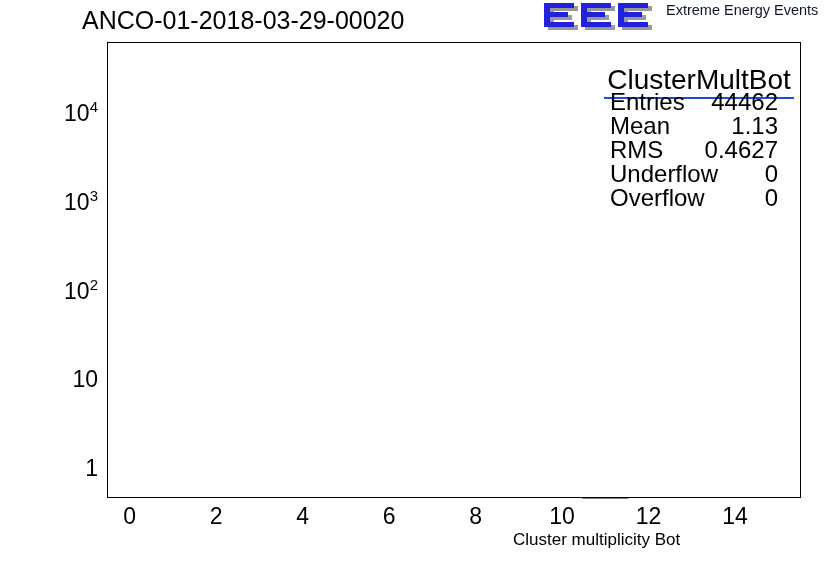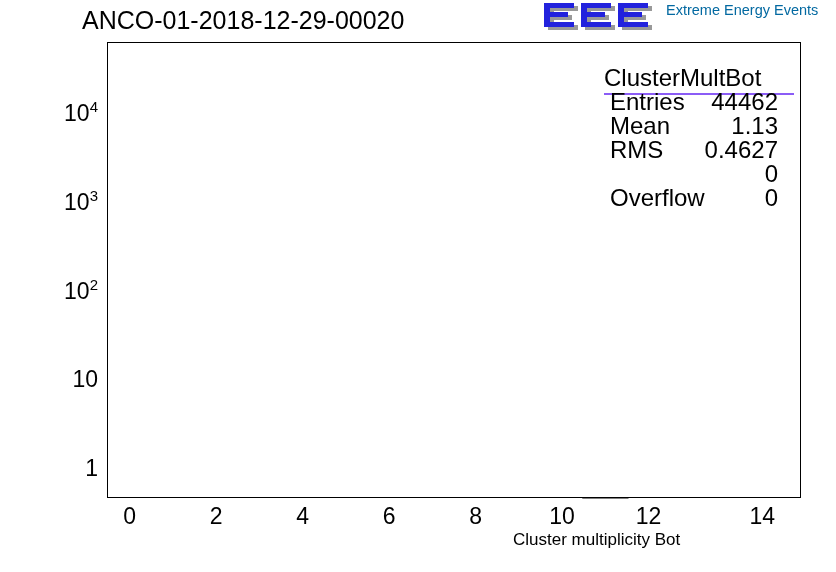--- a/index.html
+++ b/index.html
@@ -42,21 +42,21 @@
     position: absolute;
     left: 0px;
     top: 0px;
     width: 120px;
     height: 32px;
   }
   .eee-text {
     position: absolute;
     left: 126px;
     top: 0px;
-    color: #0369a1;
+    color: #0f172a;
     font-size: 14.5px;
     line-height: 16px;
     white-space: nowrap;
   }
   
   .frame {
     position: absolute;
     left: 108px;
     top: 43px;
     width: 692px;
@@ -101,22 +101,23 @@
     height: 138px;
     background: #ffffff;
     border: 0;
     font-size: 20px;
     color: #000;
   }
   .stats-title {
     position: absolute;
     left: 0; top: 0;
     width: 190px;
-    font-size: 24px;
-    border-bottom: 2px solid #8b5cf6;
+    text-align: center;
+    font-size: 28px;
+    border-bottom: 2px solid #1d4ed8;
     padding-bottom: 1px;
   }
   .stats-row {
     position: absolute;
     width: 190px;
     height: 24px;
     line-height: 24px;
     font-size: 24px;
   }
   .stats-row .k {
@@ -125,21 +126,21 @@
   }
   .stats-row .v {
     position: absolute;
     right: 16px;
     margin-left: 48px;
   }
 </style>
 </head>
 <body>
 
-<div class="plot-title">ANCO-01-2018-12-29-00020</div>
+<div class="plot-title">ANCO-01-2018-03-29-00020</div>
 
 <div class="eee-logo">
   <svg class="eee-letters" viewBox="0 0 120 32">
     <g fill="#999999">
       <rect x="8" y="4" width="30" height="5"></rect>
       <rect x="8" y="4" width="6" height="24"></rect>
       <rect x="8" y="13" width="24" height="5"></rect>
       <rect x="8" y="23" width="30" height="5"></rect>
       <rect x="45" y="4" width="30" height="5"></rect>
       <rect x="45" y="4" width="6" height="24"></rect>
@@ -356,21 +357,21 @@
 <div class="frame" style="border:none;"></div>
 
 <div id="tick-layer">
     <div class="xlab" style="left: 89.625px; top: 503px; width: 80px;">0</div>
     <div class="xlab" style="left: 176.125px; top: 503px; width: 80px;">2</div>
     <div class="xlab" style="left: 262.625px; top: 503px; width: 80px;">4</div>
     <div class="xlab" style="left: 349.125px; top: 503px; width: 80px;">6</div>
     <div class="xlab" style="left: 435.625px; top: 503px; width: 80px;">8</div>
     <div class="xlab" style="left: 522.125px; top: 503px; width: 80px;">10</div>
     <div class="xlab" style="left: 608.625px; top: 503px; width: 80px;">12</div>
-    <div class="xlab" style="left: 695.125px; top: 503px; width: 80px; text-align: right;">14</div>
+    <div class="xlab" style="left: 695.125px; top: 503px; width: 80px;">14</div>
     <div class="ylab" style="left: -2px; width: 100px; top: 455.093px;">1</div>
     <div class="ylab" style="left: -2px; width: 100px; top: 365.708px;">10</div>
     <div class="ylab" style="left: -2px; width: 100px; top: 276.324px;">10<sup>2</sup></div>
     <div class="ylab" style="left: -2px; width: 100px; top: 186.939px;">10<sup>3</sup></div>
     <div class="ylab" style="left: -2px; width: 100px; top: 97.5546px;">10<sup>4</sup></div>
   </div>
 
 <div class="stats-box">
   <div class="stats-title">ClusterMultBot</div>
   <div id="stats-rows">
@@ -380,20 +381,21 @@
       </div>
       <div class="stats-row" style="top: 50px;">
         <span class="k">Mean</span>
         <span class="v">1.13</span>
       </div>
       <div class="stats-row" style="top: 74px;">
         <span class="k">RMS</span>
         <span class="v">0.4627</span>
       </div>
       <div class="stats-row" style="top: 98px;">
+        <span class="k">Underflow</span>
         <span class="v">0</span>
       </div>
       <div class="stats-row" style="top: 122px;">
         <span class="k">Overflow</span>
         <span class="v">0</span>
       </div>
     </div>
 </div>
 
 <div class="axis-title-x">Cluster multiplicity Bot</div>

